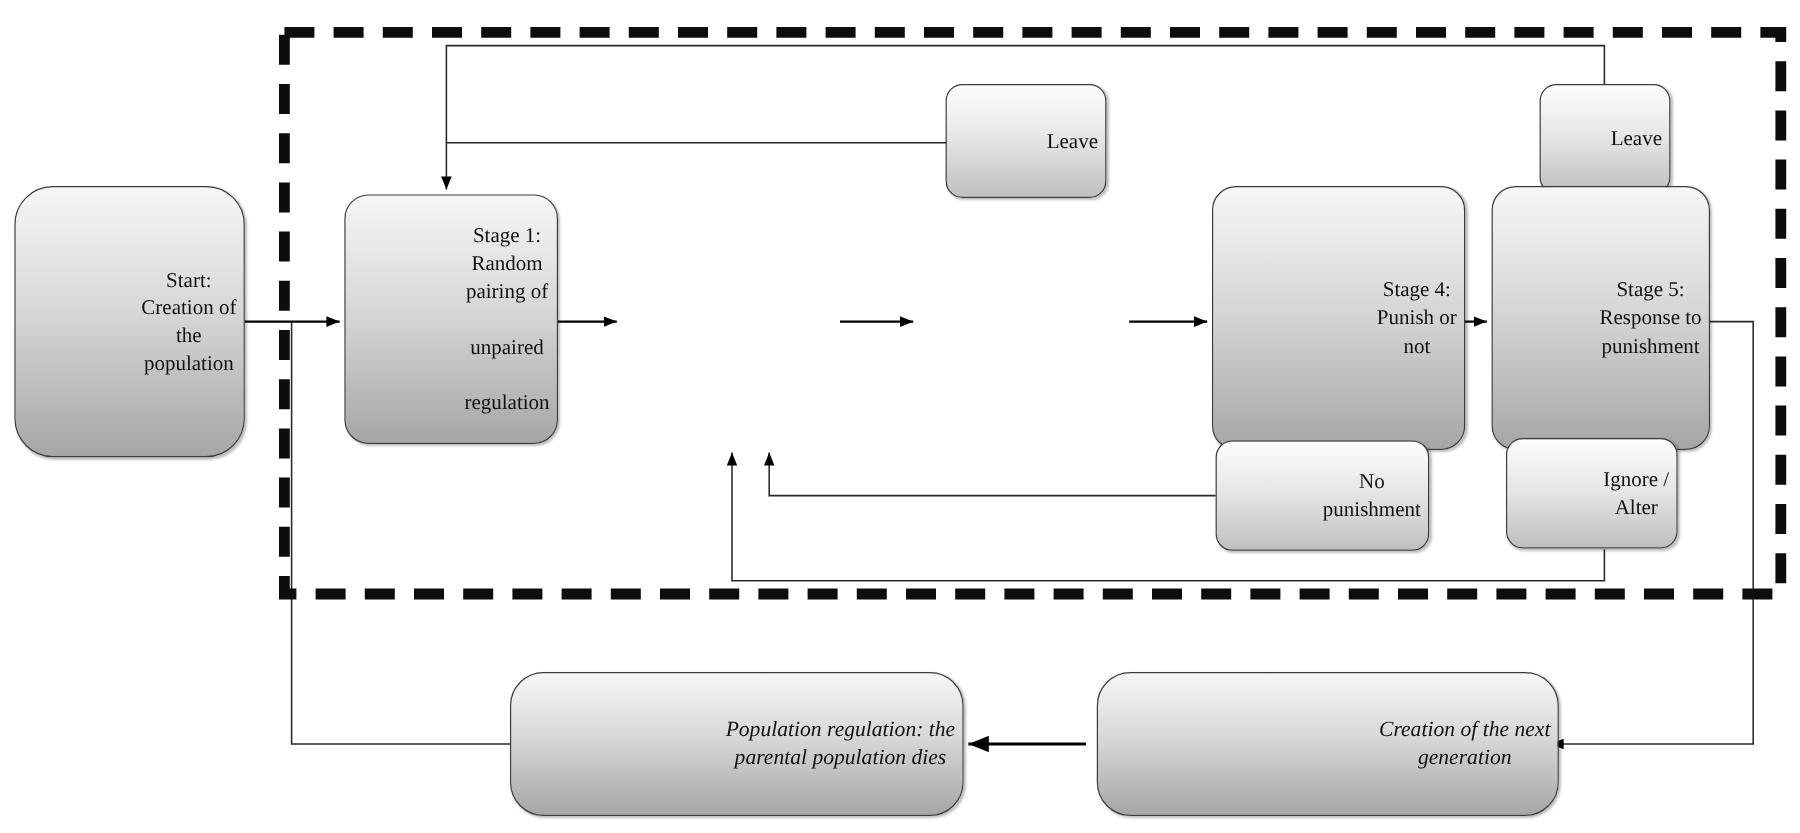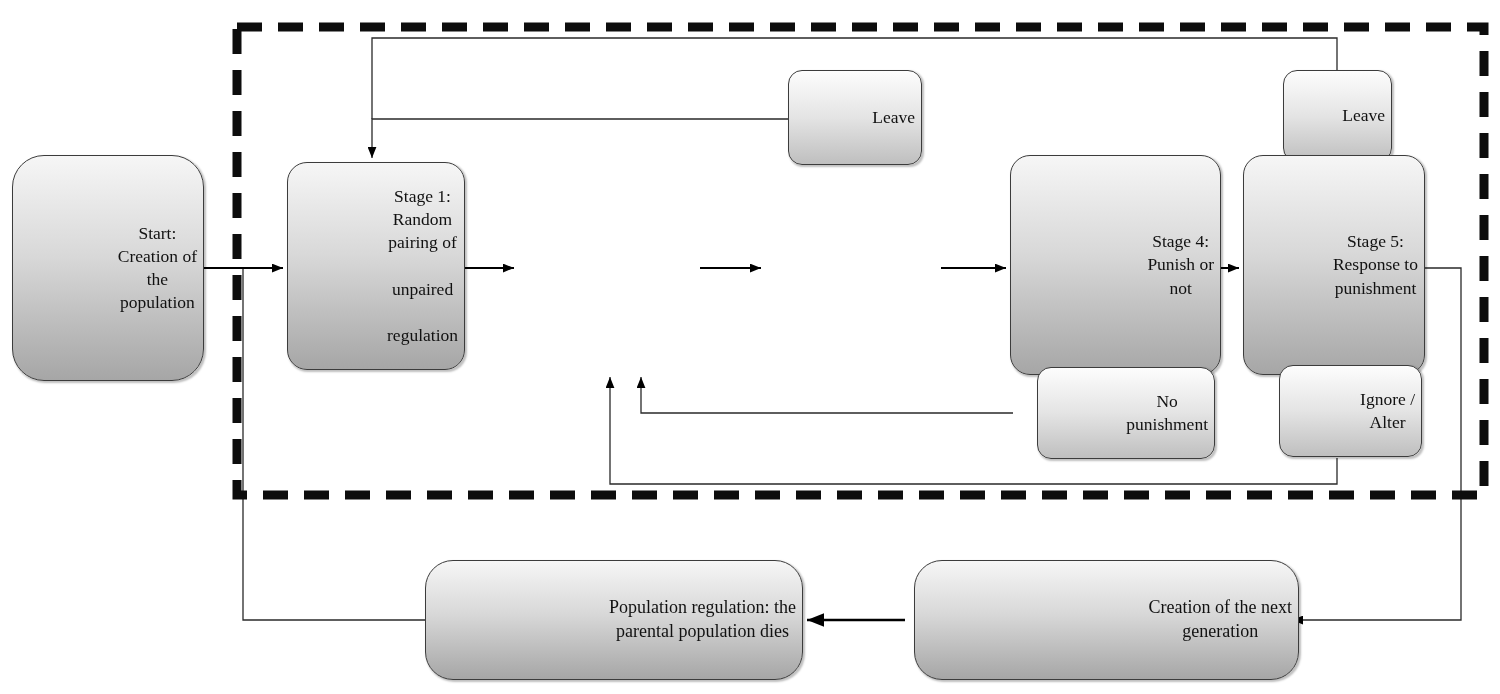--- a/index.html
+++ b/index.html
@@ -37,23 +37,23 @@
     line-height: 1.32;
     padding: 4px 6px;
   }
   .label span { display: block; }
   .it { }
   .small {
     background: linear-gradient(180deg, #fdfdfd 0%, #e4e4e4 50%, #bfbfbf 100%);
     border-radius: 14px;
   }
   .behind { z-index: 1; }
-  .front { z-index: 3; margin-left: 24px; }
+  .front { z-index: 3; }
   .bottom { border-radius: 28px; }
-  .bottom .label { font-size: 18px; }
+  .bottom .label { font-size: 18px; font-style: italic; }
 
   
   .n-start   { left: 12px;   top: 155px; width: 192px; height: 226px; border-radius: 32px; }
   .n-stage1  { left: 287px;  top: 162px; width: 178px; height: 208px; padding-left: 16px; }
   .n-stage2  { left: 518px;  top: 155px; width: 182px; height: 220px; }
   .n-stage3  { left: 765px;  top: 155px; width: 176px; height: 220px; }
   .n-stage4  { left: 1010px; top: 155px; width: 211px; height: 220px; }
   .n-stage5  { left: 1243px; top: 155px; width: 182px; height: 220px; }
   .n-leave1  { left: 788px;  top: 70px;  width: 134px; height: 95px; }
   .n-leave2  { left: 1283px; top: 70px;  width: 109px; height: 92px; }

